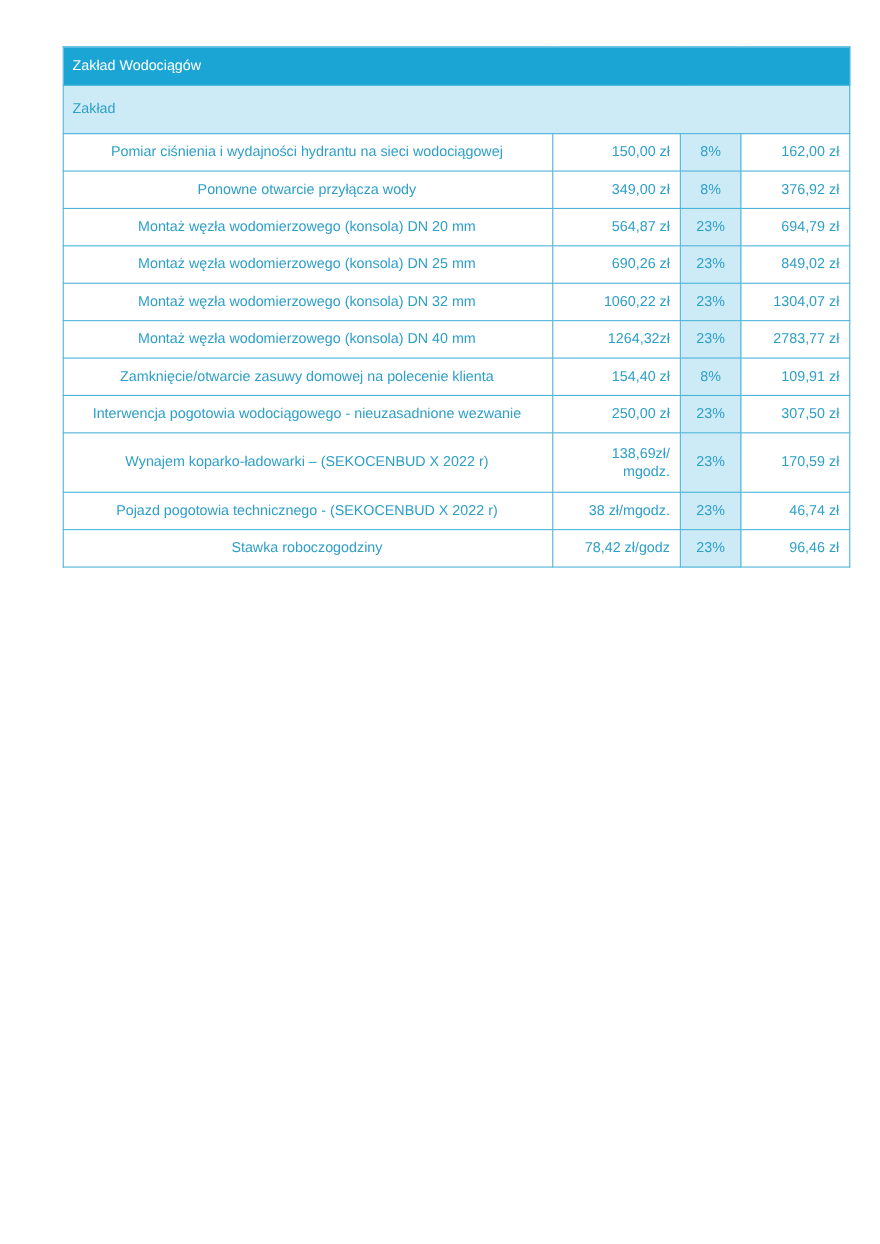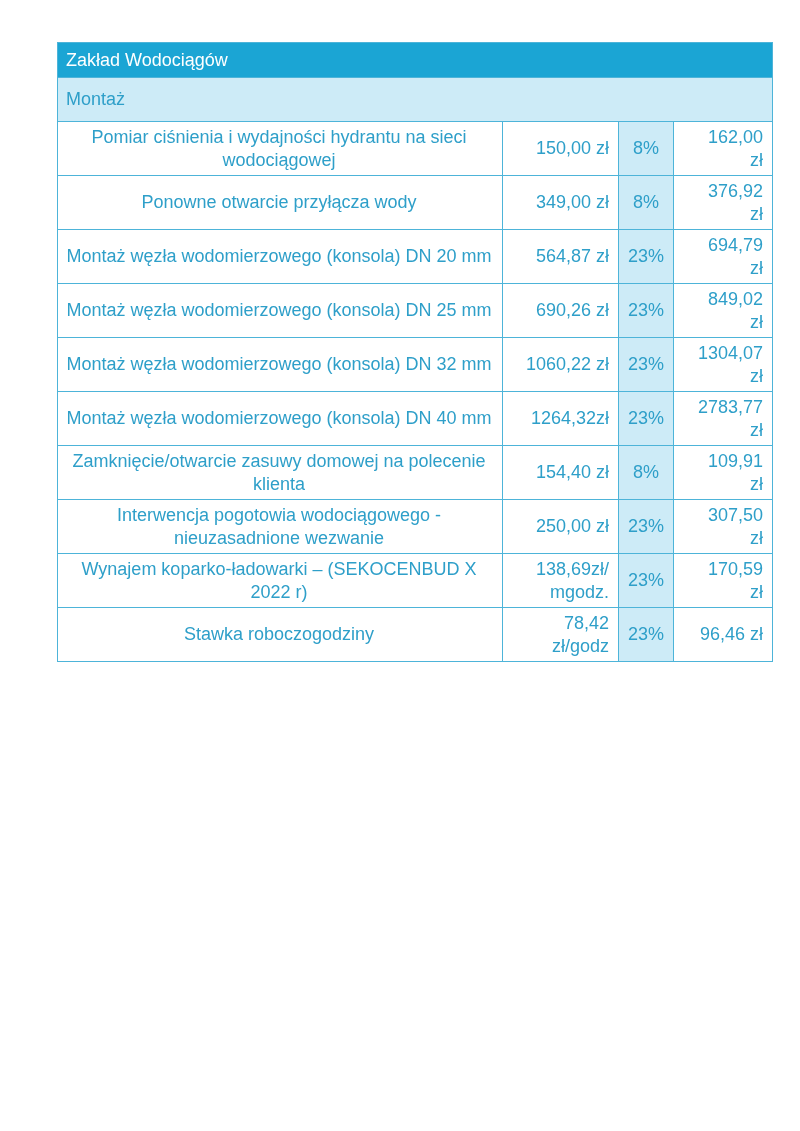--- a/index.html
+++ b/index.html
@@ -26,21 +26,21 @@
     position:absolute;
     left:57px;top:42px;
     width:715px;
     border-collapse:collapse;
     table-layout:fixed;
     color:var(--text);
   }
   table.price-table td{
     border:1px solid var(--border);
     vertical-align:middle;
-    font-size:18px;
+    font-size:13px;
     line-height:1.25;
   }
   td.title-cell{
     background:var(--header-bg);
     color:var(--header-text);
     font-size:15px;
     height:35px;
     padding:4px 8px;
   }
   td.subtitle-cell{
@@ -80,21 +80,21 @@
       <col style="width:445px">
       <col style="width:116px">
       <col style="width:55px">
       <col style="width:99px">
     </colgroup>
     <tbody>
       <tr>
         <td class="title-cell" colspan="4">Zakład Wodociągów</td>
       </tr>
       <tr>
-        <td class="subtitle-cell" colspan="4">Montaż</td>
+        <td class="subtitle-cell" colspan="4">Zakład</td>
       </tr>
     </tbody>
     <tbody id="rows-body">
         <tr>
     <td class="c-desc">Pomiar ciśnienia i wydajności hydrantu na sieci wodociągowej</td>
     <td class="c-net">150,00 zł</td>
     <td class="c-vat">8%</td>
     <td class="c-gross">162,00 zł</td>
   </tr>
         <tr>
@@ -140,20 +140,26 @@
     <td class="c-gross">307,50 zł</td>
   </tr>
         <tr class="tall">
     <td class="c-desc">Wynajem koparko-ładowarki – (SEKOCENBUD X 2022 r)</td>
     <td class="c-net">138,69zł/
 mgodz.</td>
     <td class="c-vat">23%</td>
     <td class="c-gross">170,59 zł</td>
   </tr>
         <tr>
+    <td class="c-desc">Pojazd pogotowia technicznego - (SEKOCENBUD X 2022 r)</td>
+    <td class="c-net">38 zł/mgodz.</td>
+    <td class="c-vat">23%</td>
+    <td class="c-gross">46,74 zł</td>
+  </tr>
+        <tr>
     <td class="c-desc">Stawka roboczogodziny</td>
     <td class="c-net">78,42 zł/godz</td>
     <td class="c-vat">23%</td>
     <td class="c-gross">96,46 zł</td>
   </tr>
       </tbody>
   </table>
 </div>
 
 </body></html>

